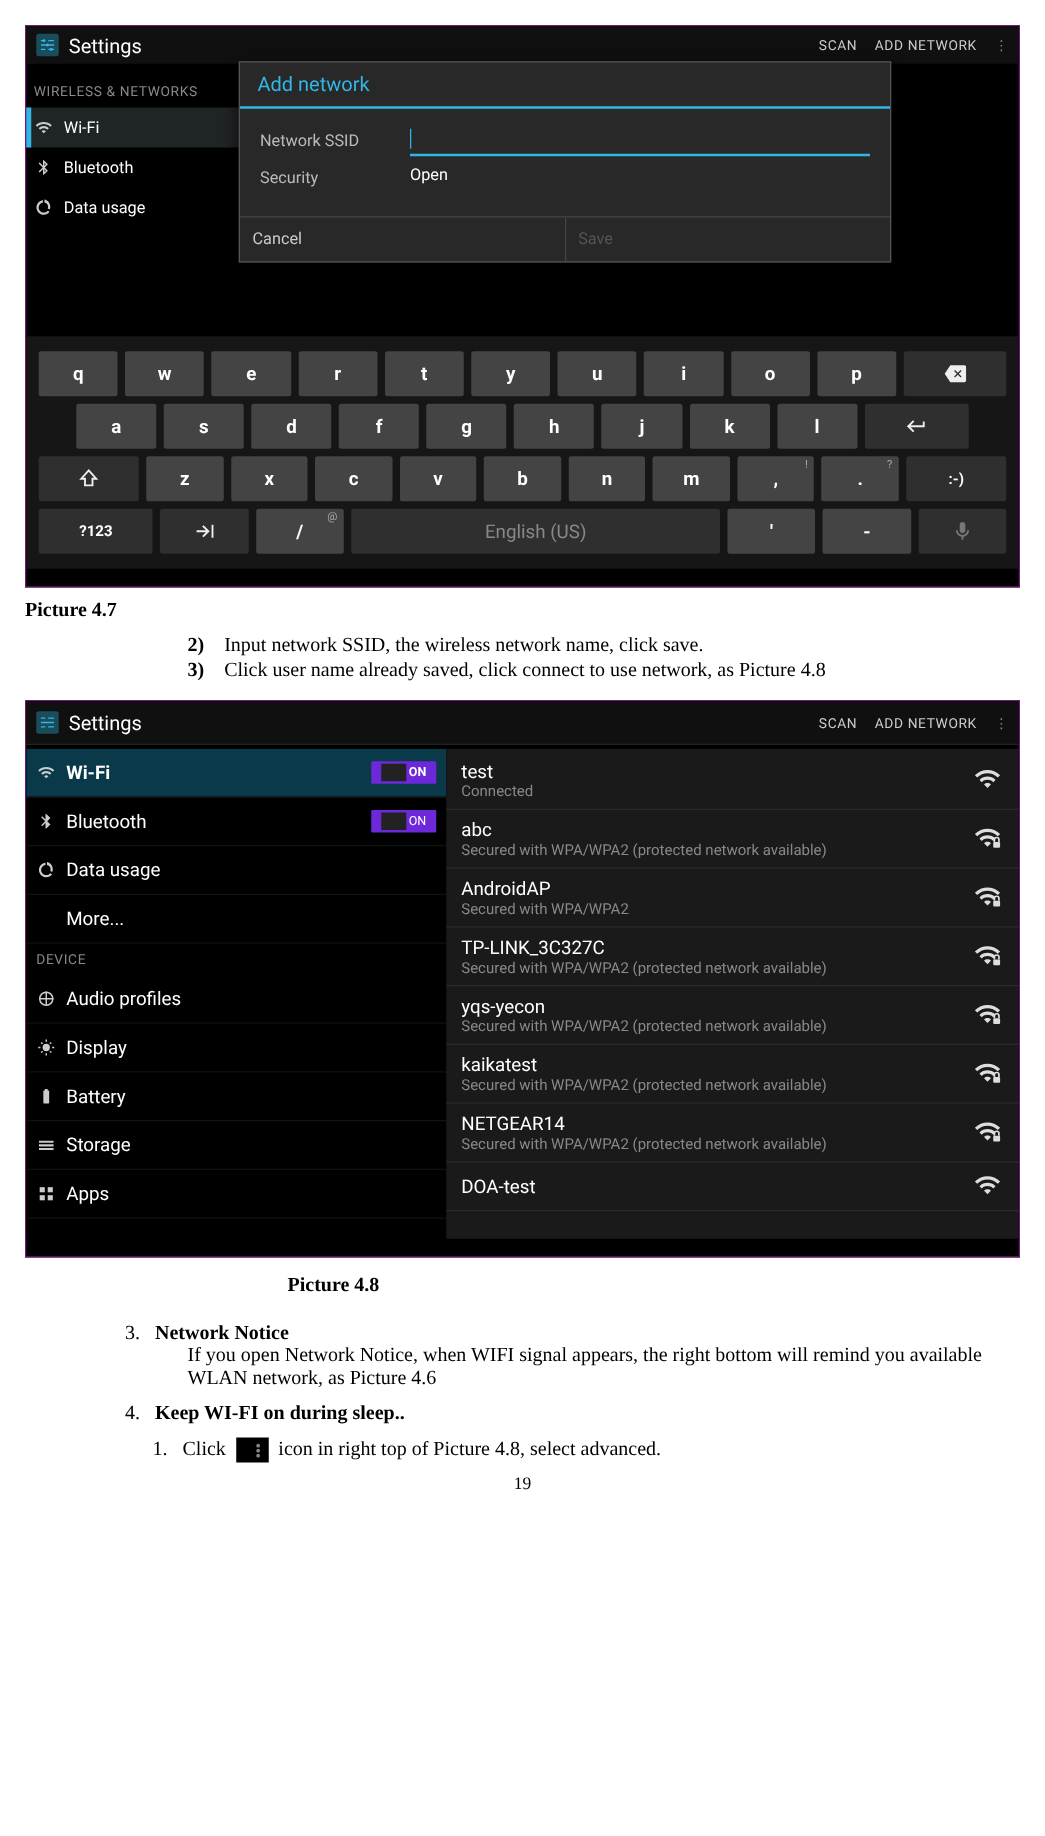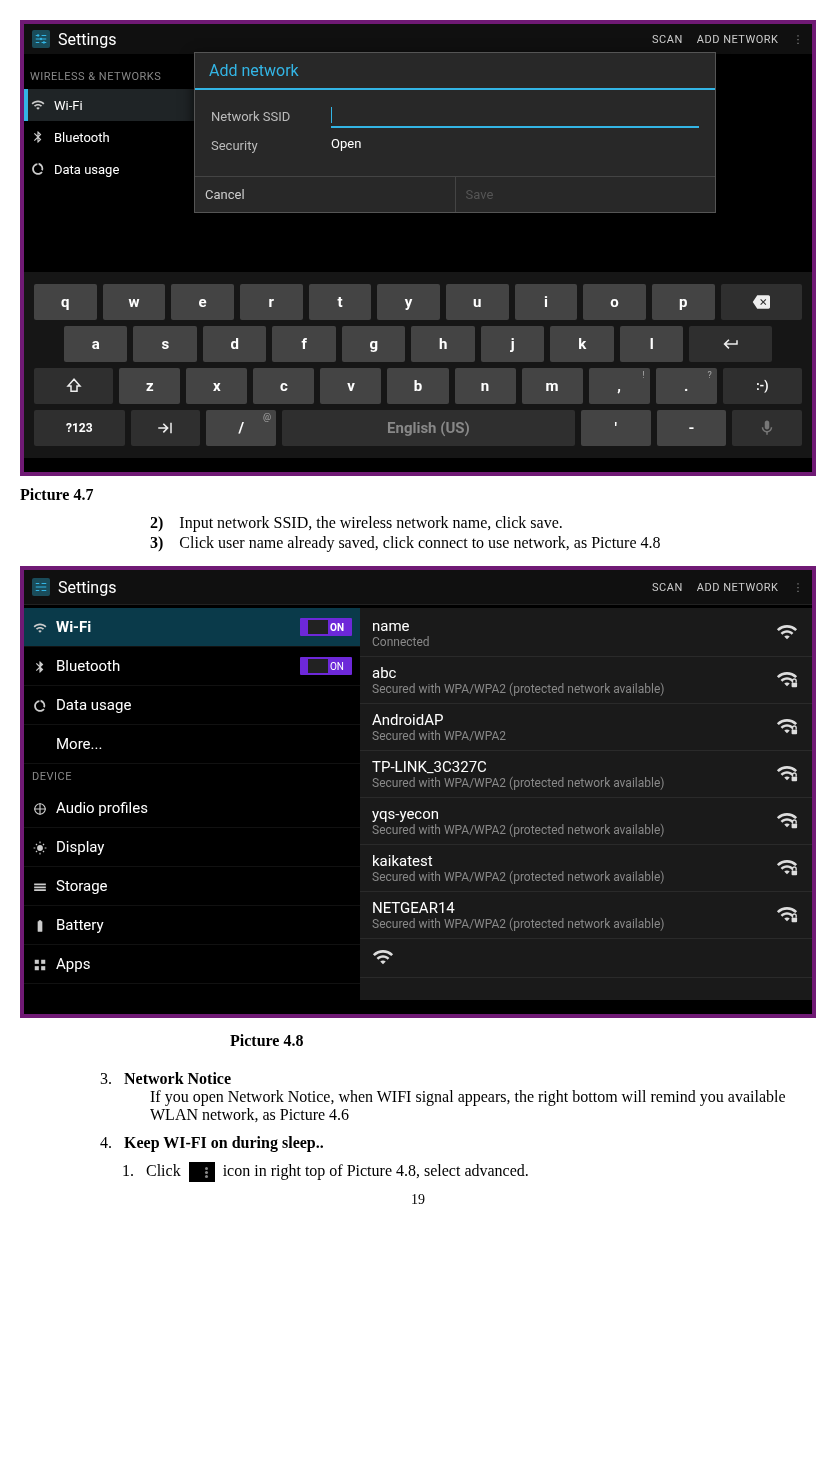--- a/index.html
+++ b/index.html
@@ -7,21 +7,21 @@
     padding: 0;
     font-family: "Times New Roman", serif;
     background: #fff;
     width: 836px;
     color: #000;
   }
   .page {
     padding: 20px;
   }
   .screenshot {
-    border: 4px solid #701a75;
+    border: 1px solid #701a75;
     background: #000;
     color: #d6d6d6;
     font-family: Roboto, "Helvetica Neue", Arial, sans-serif;
     font-size: 13px;
     position: relative;
     margin-bottom: 10px;
   }
   
   .s1 { height: 448px; }
   .s1-header {
@@ -38,21 +38,21 @@
   }
   .settings-icon svg{fill:#33b5e5; width:14px; height:14px;}
   .title-text { font-weight: 400; font-size:16px; color:#fff; }
   .hdr-actions { margin-left:auto; font-size:11px; letter-spacing:0.5px; color:#ccc; display:flex; gap:14px; align-items:center;}
   .hdr-actions span{cursor:default;}
   .s1-sidebar {
     position:absolute; left:0; top:40px; width:190px;
     color:#999; font-size:11px;
   }
   .sb-sect { padding: 6px 6px; color:#888; font-size:11px; letter-spacing:0.5px;}
-  .sb-item { padding:8px 6px; color:#fff; display:flex; align-items:flex-end; gap:8px; font-size:13px;}
+  .sb-item { padding:8px 6px; color:#fff; display:flex; align-items:center; gap:8px; font-size:13px;}
   .sb-item.sel { background:#1f2426; border-left:4px solid #33b5e5; padding-left:2px;}
   .icon { width:16px; height:16px; display:inline-flex; align-items:center; justify-content:center; }
   .icon svg{width:14px; height:14px; fill:#ccc;}
   
   .dialog {
     position:absolute; left:170px; top:28px; width:520px; background:#282828; border:1px solid #555;
     box-shadow: 0 4px 12px rgba(0,0,0,0.8);
   }
   .dlg-title { color:#33b5e5; font-size:16px; padding:8px 14px; border-bottom:2px solid #33b5e5; }
   .dlg-body { padding: 8px 14px 14px; font-size:13px; color:#ccc;}
@@ -65,21 +65,21 @@
   }
   .dlg-btns { display:flex; border-top:1px solid #444;}
   .dlg-btns .btn { flex:1; text-align:left; padding:10px; color:#ccc; font-size:13px;}
   .dlg-btns .btn.dis{color:#555;}
   .dlg-btns .btn:first-child{border-right:1px solid #444;}
   
   .kbd { position:absolute; left:0; right:0; bottom:14px; padding:6px 10px; background:#161616;}
   .krow { display:flex; gap:6px; margin:6px 0; justify-content:center;}
   .key { background:#444; height:36px; flex:1; display:flex; align-items:center; justify-content:center; color:#fff; font-size:15px; font-weight:bold; border-radius:2px; max-width:73px; position:relative;}
   .key.wide{max-width:none; flex:1.3;}
-  .key.space{max-width:none; flex:4.2; color:#888; font-weight:bold;}
+  .key.space{max-width:none; flex:4.2; color:#888; font-weight:normal;}
   .key.dark{background:#2f2f2f;}
   .key small{position:absolute; top:2px; right:5px; font-size:9px; color:#aaa; font-weight:normal;}
   .key svg{width:18px; height:18px; fill:#eee;}
   .kbd-special{font-size:12px;}
 
   
   .caption { font-family:"Times New Roman", serif; font-weight:bold; text-align:left; font-size:16px; margin:4px 0 10px; }
   .center{text-align:left;}
 
   
@@ -324,49 +324,49 @@
               <svg viewBox="0 0 24 24">
                 <circle cx="12" cy="12" r="5"></circle>
                 <path d="M12 1v3M12 20v3M4 12H1M23 12h-3M5 5l2 2M17 17l2 2M5 19l2-2M17 7l2-2" stroke="#ccc" stroke-width="2"></path>
               </svg>
             </span>
         <span>Display</span>
       </div>
       <div class="sb-item">
         <span class="icon">
               <svg viewBox="0 0 24 24">
+                <path d="M15 4h-1V2h-4v2H9c-1 0-1 1-1 1v16s0 1 1 1h6c1 0 1-1 1-1V5s0-1-1-1z"></path>
+              </svg>
+            </span>
+        <span>Battery</span>
+      </div>
+      <div class="sb-item">
+        <span class="icon">
+              <svg viewBox="0 0 24 24">
                 <path d="M2 6h20v3H2zM2 11h20v3H2zM2 16h20v3H2z"></path>
               </svg>
             </span>
         <span>Storage</span>
-      </div>
-      <div class="sb-item">
-        <span class="icon">
-              <svg viewBox="0 0 24 24">
-                <path d="M15 4h-1V2h-4v2H9c-1 0-1 1-1 1v16s0 1 1 1h6c1 0 1-1 1-1V5s0-1-1-1z"></path>
-              </svg>
-            </span>
-        <span>Battery</span>
       </div>
       <div class="sb-item">
         <span class="icon">
               <svg viewBox="0 0 24 24">
                 <rect x="3" y="3" width="7" height="7"></rect>
                 <rect x="14" y="3" width="7" height="7"></rect>
                 <rect x="3" y="14" width="7" height="7"></rect>
                 <rect x="14" y="14" width="7" height="7"></rect>
               </svg>
             </span>
         <span>Apps</span>
       </div>
     </div>
     <div class="s2-main" id="netlist">
           <div class="net">
             <div class="info">
-              <div class="name">name</div>
+              <div class="name">test</div>
               <div class="sub">Connected</div>
             </div>
             <div class="wifi"><svg viewBox="0 0 24 24">
                 <path d="M1 9l2 2c4.97-4.97 13.03-4.97 18 0l2-2C16.93 2.93 7.08 2.93 1 9zm8 8l3 3 3-3c-1.65-1.66-4.34-1.66-6 0zm-4-4l2 2c2.76-2.76 7.24-2.76 10 0l2-2C15.14 9.14 8.87 9.14 5 13z"></path>
               </svg></div>
           </div>
           <div class="net">
             <div class="info">
               <div class="name">abc</div>
               <div class="sub">Secured with WPA/WPA2 (protected network available)</div>
@@ -426,20 +426,23 @@
               <div class="name">NETGEAR14</div>
               <div class="sub">Secured with WPA/WPA2 (protected network available)</div>
             </div>
             <div class="wifi"><svg viewBox="0 0 24 24">
                 <path d="M1 9l2 2c4.97-4.97 13.03-4.97 18 0l2-2C16.93 2.93 7.08 2.93 1 9zm8 8l3 3 3-3c-1.65-1.66-4.34-1.66-6 0zm-4-4l2 2c2.76-2.76 7.24-2.76 10 0l2-2C15.14 9.14 8.87 9.14 5 13z"></path>
                 <rect x="17" y="16" width="6" height="5" rx="1"></rect>
                 <path d="M18 16v-2a2 2 0 014 0v2" fill="none" stroke="#ddd" stroke-width="1.5"></path>
               </svg></div>
           </div>
           <div class="net">
+            <div class="info">
+              <div class="name">DOA-test</div>
+            </div>
             <div class="wifi"><svg viewBox="0 0 24 24">
                 <path d="M1 9l2 2c4.97-4.97 13.03-4.97 18 0l2-2C16.93 2.93 7.08 2.93 1 9zm8 8l3 3 3-3c-1.65-1.66-4.34-1.66-6 0zm-4-4l2 2c2.76-2.76 7.24-2.76 10 0l2-2C15.14 9.14 8.87 9.14 5 13z"></path>
               </svg></div>
           </div>
         </div>
   </div>
 </div>
 
 <div style="margin-left:210px;"><span class="caption" style="display:inline-block;">Picture 4.8</span></div>
 

